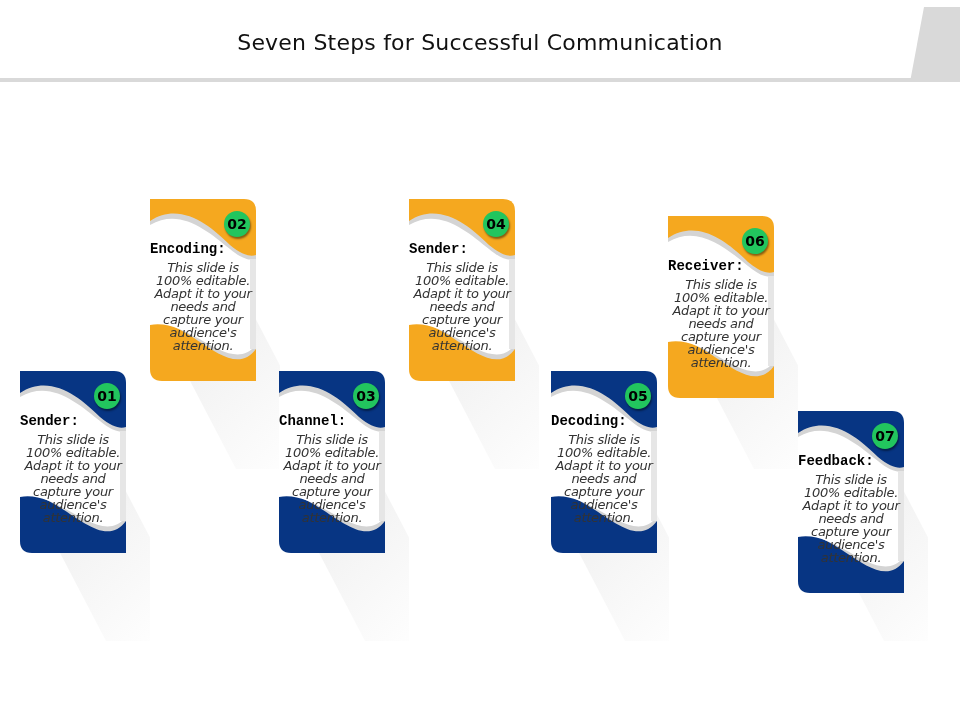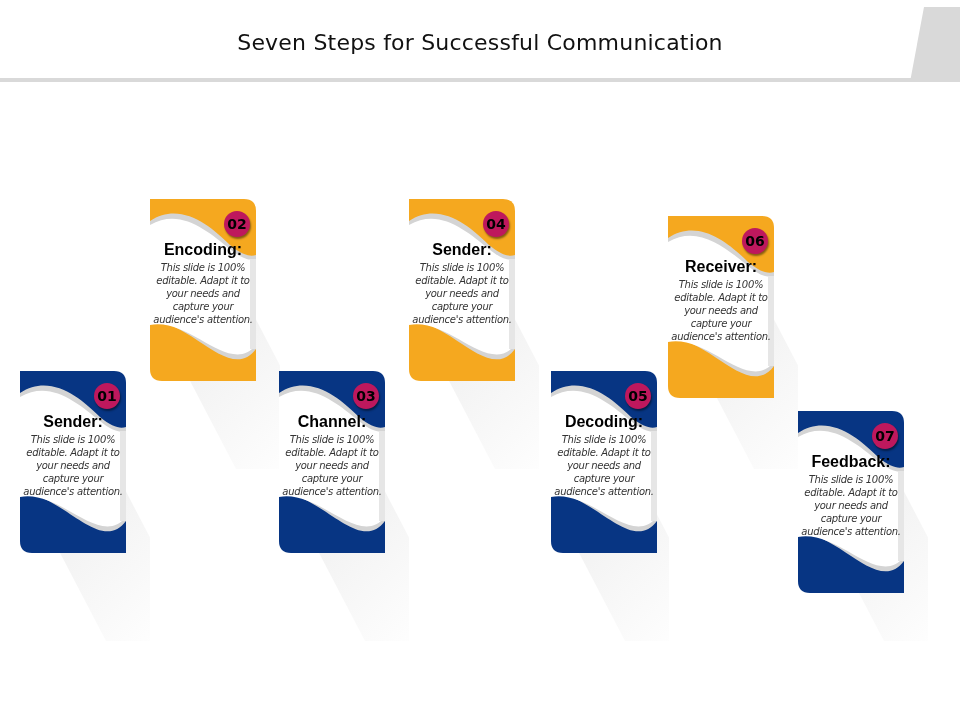--- a/index.html
+++ b/index.html
@@ -27,32 +27,32 @@
     clip-path: polygon(0 0, 100% 0, 100% 100%, 0 100%);
     z-index: 0;
   }
   .card {
     position: absolute; width: 106px; height: 182px;
     z-index: 2;
   }
   .card svg.bg { position: absolute; left: 0; top: 0; }
   .badge {
     position: absolute; right: 6px; top: 12px; width: 26px; height: 26px;
-    border-radius: 50%; background: #be185d; color: #000;
+    border-radius: 50%; background: #22c55e; color: #000;
     font-family: "DejaVu Sans", sans-serif; font-weight: bold; font-size: 14px;
     display: flex; align-items: center; justify-content: center;
     box-shadow: 1px 2px 2px rgba(0,0,0,0.45);
   }
   .card-title {
-    position: absolute; left: 0; width: 106px; top: 42px; text-align: center;
-    font-family: Liberation Sans, sans-serif; font-weight: bold; font-size: 16px; color: #000;
+    position: absolute; left: 0; width: 106px; top: 42px; 
+    font-family: Liberation Mono, monospace; font-weight: bold; font-size: 14px; color: #000;
   }
   .card-text {
     position: absolute; left: 0; width: 106px; top: 62px; text-align: center;
-    font-family: "DejaVu Sans", sans-serif; font-style: italic; font-size: 10px; line-height: 13px;
+    font-family: "DejaVu Sans", sans-serif; font-style: italic; font-size: 13px; line-height: 13px;
     color: #333; letter-spacing: -0.3px;
   }
 </style>
 </head>
 <body>
 
 <div class="corner-tab"></div>
 <div class="title">Seven Steps for Successful Communication</div>
 <div class="title-rule"></div>
 

